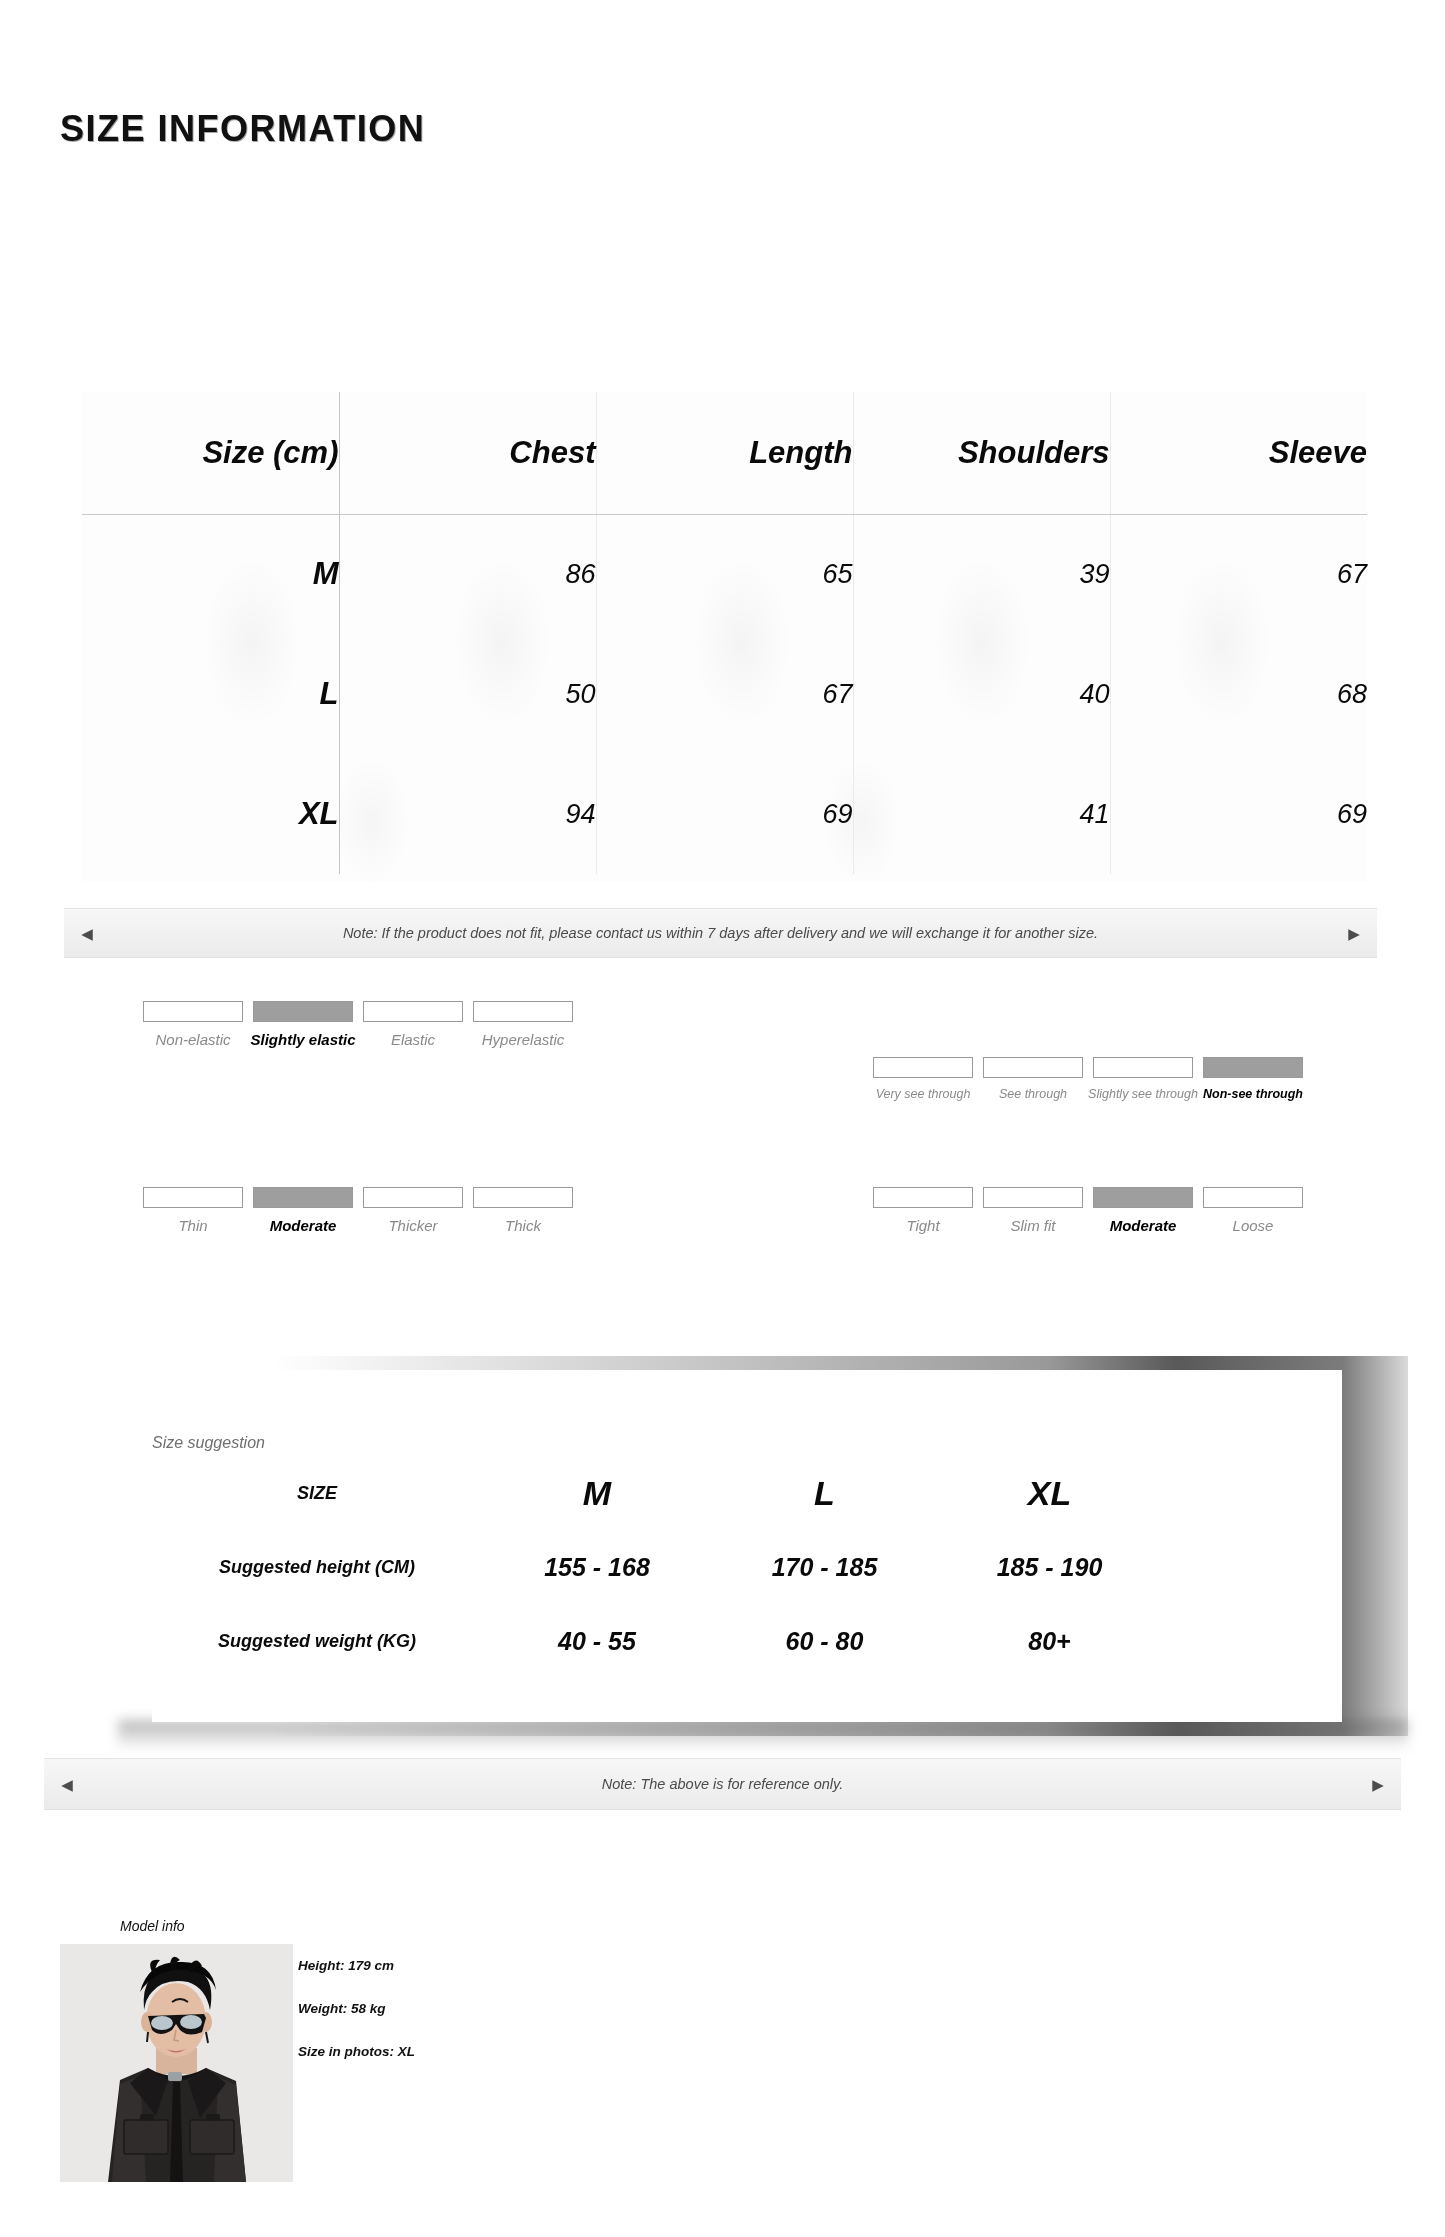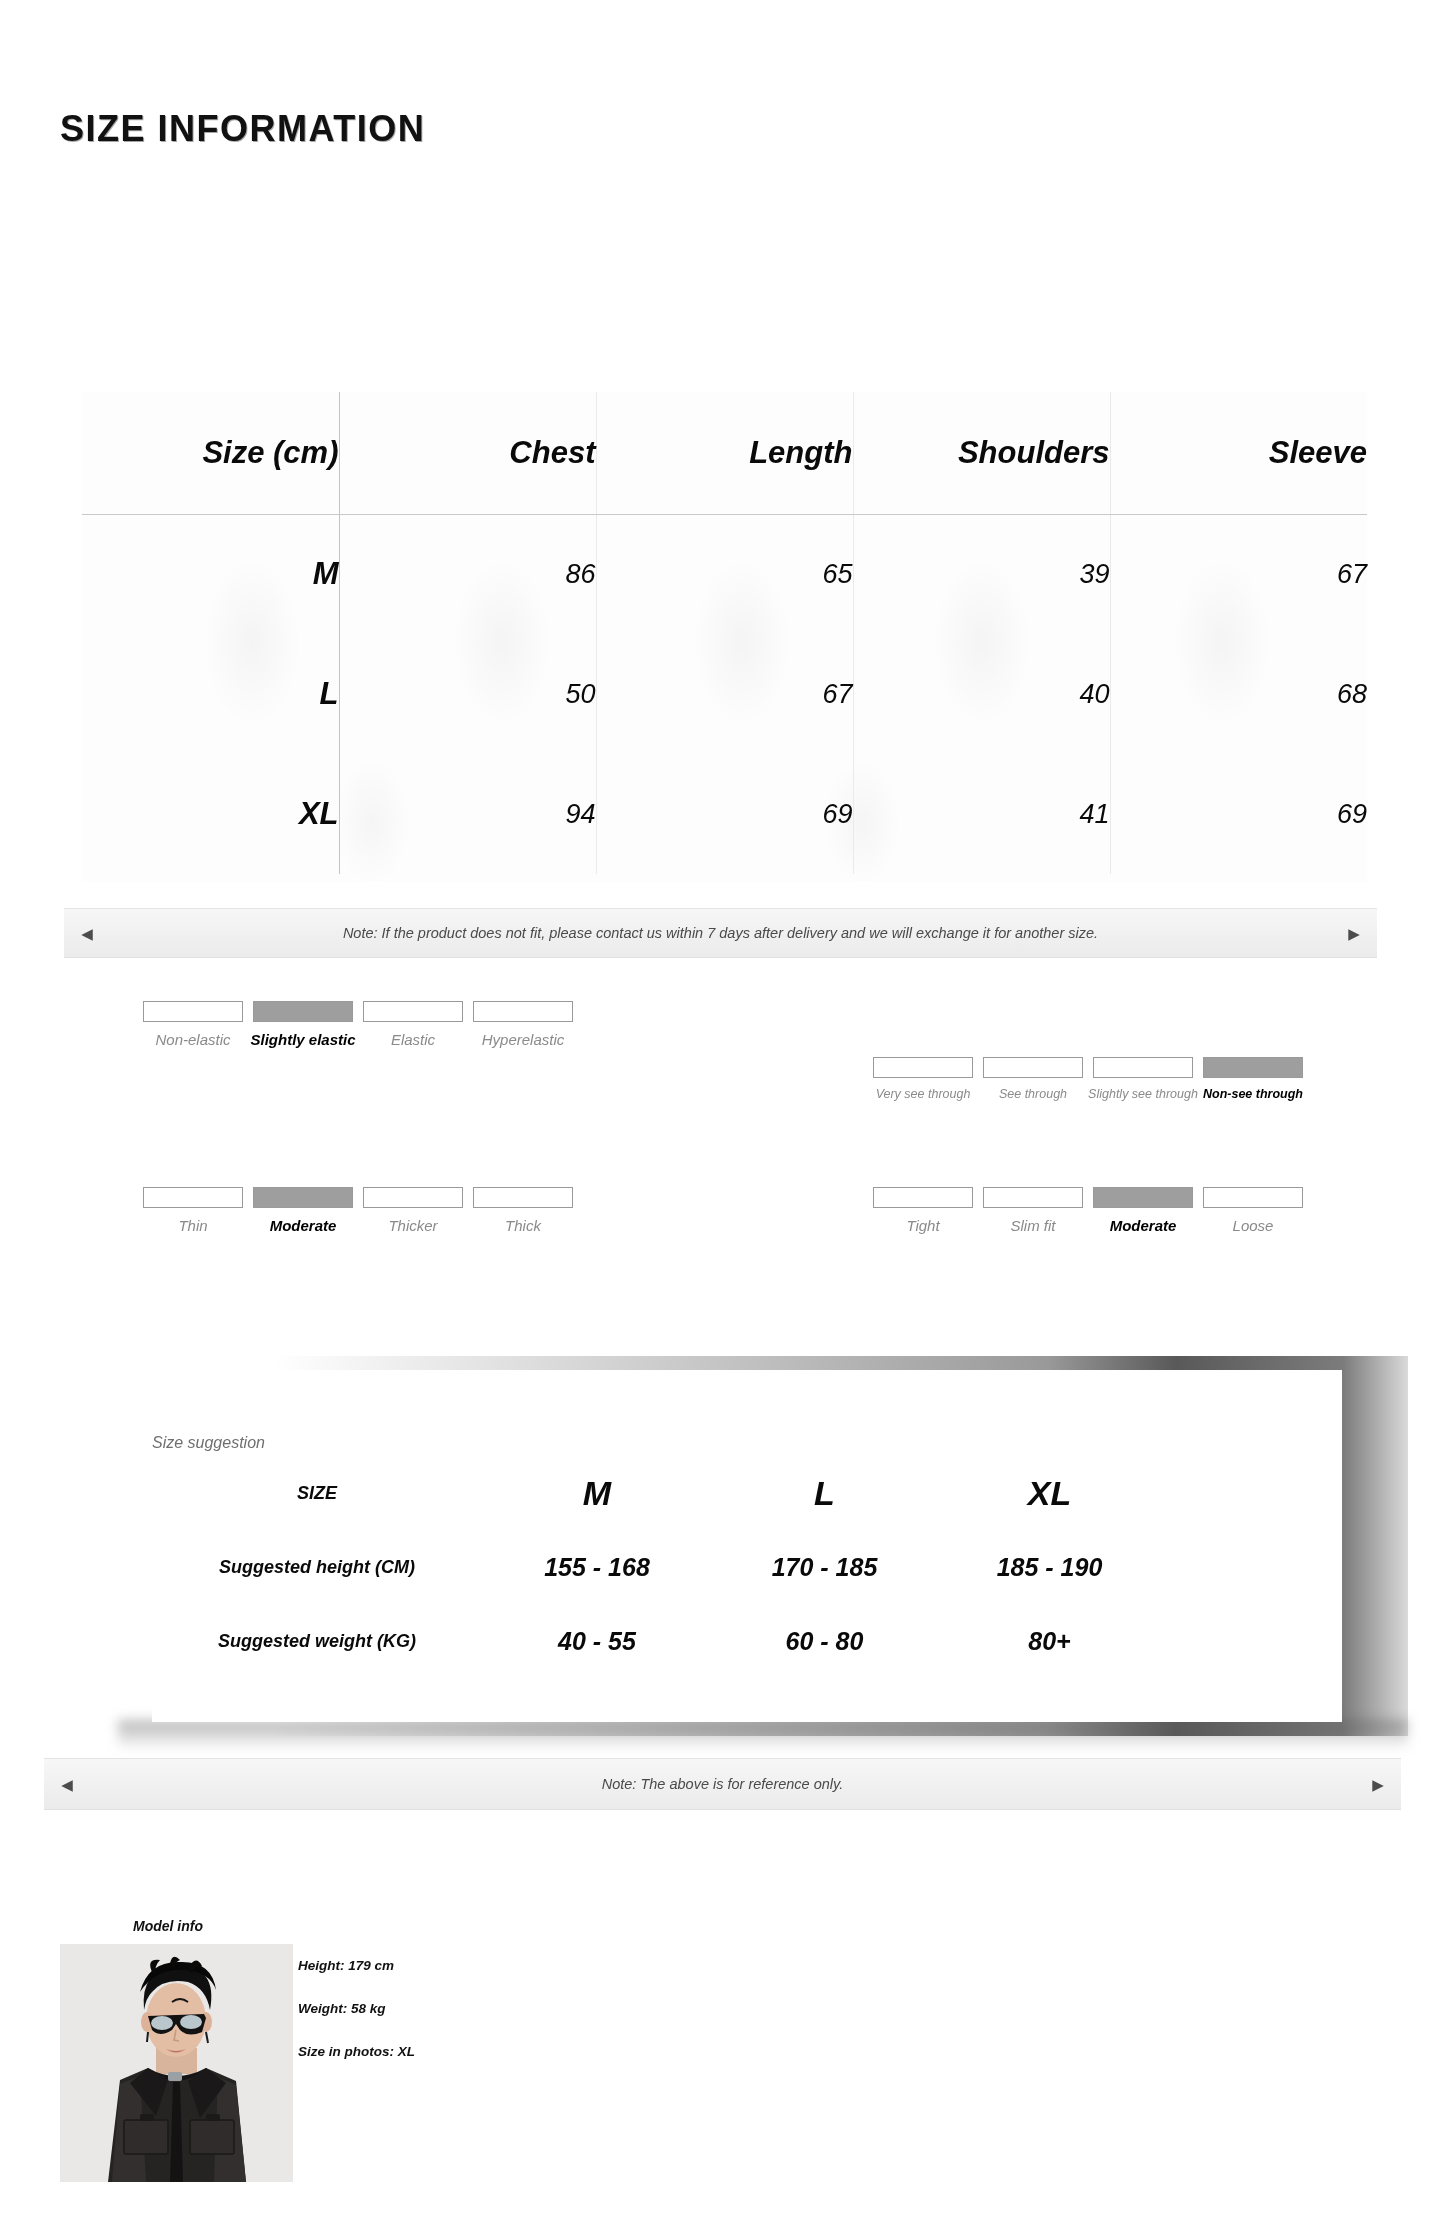--- a/index.html
+++ b/index.html
@@ -253,24 +253,24 @@
     content: "";
     position: absolute;
     inset: 0;
     pointer-events: none;
     background: linear-gradient(90deg, rgba(255,255,255,0.92) 0%, rgba(255,255,255,0) 9%);
   }
 
   
   .model-info-title {
     position: absolute;
-    left: 133px;
+    left: 120px;
     top: 1918px;
     font-size: 14px;
-    font-weight: bold;
+    font-weight: normal;
     font-style: italic;
     color: #111111;
   }
   .model-photo {
     position: absolute;
     left: 60px;
     top: 1944px;
     width: 233px;
     height: 238px;
     background: #e9e7e6;

